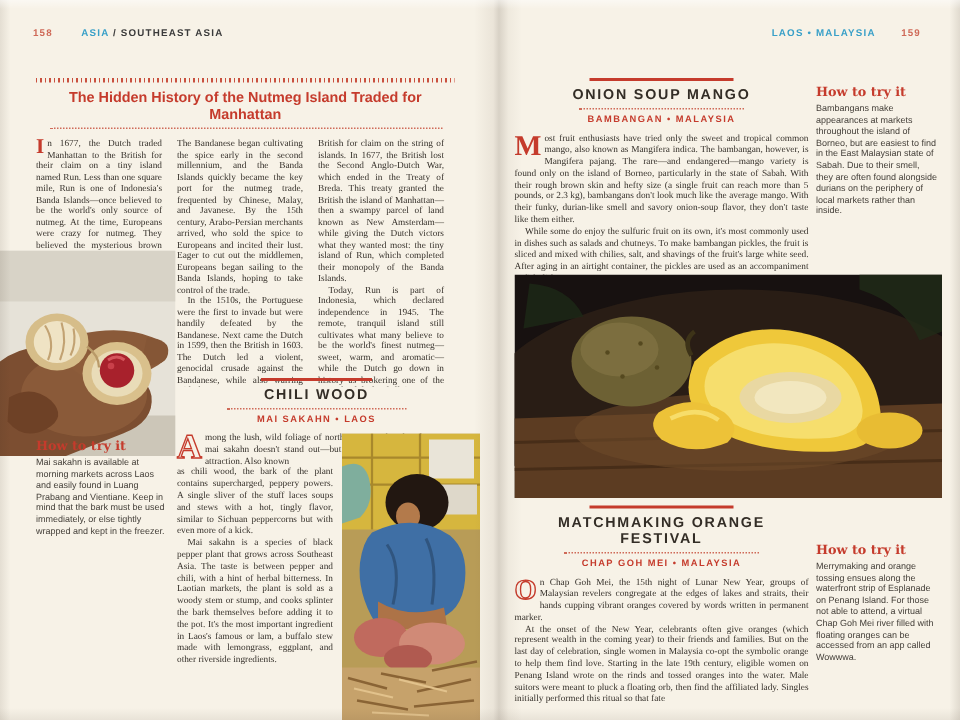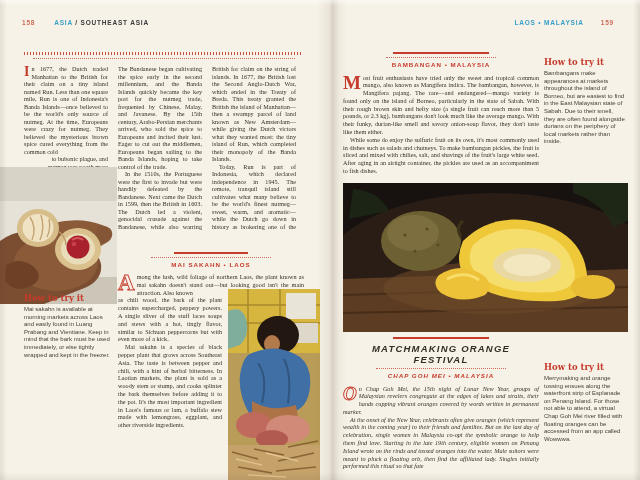--- a/index.html
+++ b/index.html
@@ -48,21 +48,21 @@
   .tail{padding-left:24px;text-align:right;}
 
   
   #chili-sec{left:118px;top:252px;width:186px;}
   #chili-body{margin-top:5px;}
   #chili-narrow{width:104px;}
 
   
   #mango-sec{left:343px;top:52px;width:196px;}
   #mango-body{margin-top:6px;}
-  #orange-sec{left:343px;top:337px;width:196px;font-style:italic;}
+  #orange-sec{left:343px;top:337px;width:196px;}
   #orange-body{margin-top:6px;}
   .sidebar{width:82px;}
 
   
   .photo{display:block;}
 
   
   #spine{left:316px;top:0;width:32px;height:480px;pointer-events:none;
     background:linear-gradient(to right,rgba(90,70,50,0) 0%,rgba(90,70,50,0.08) 40%,
       rgba(55,40,25,0.16) 52%,rgba(90,70,50,0.05) 72%,rgba(90,70,50,0) 100%);}
@@ -77,20 +77,21 @@
 <div id="spread">
 
   <div class="abs pghead" style="left:22px;top:19px;">
     <span class="pagenum">158</span>
     <span style="display:inline-block;width:14px;"></span>
     <span class="region-blue">ASIA</span><span class="region-dark"> / </span><span class="region-dark">SOUTHEAST ASIA</span>
   </div>
 
   <div class="abs" id="nutmeg-box">
     <div class="dash-band"></div>
+    <div id="nutmeg-title">The Hidden History of the Nutmeg Island Traded for Manhattan</div>
     <div class="rule-dotted" style="width:262px;"></div>
     <div id="nutmeg-cols">
       <div class="col serifbody">
         <span class="dropcap dc-i">I</span><span>n 1677, the Dutch traded Manhattan to the British for their claim on a tiny island named Run. Less than one square mile, Run is one of Indonesia's Banda Islands—once believed to be the world's only source of nutmeg. At the time, Europeans were crazy for nutmeg. They believed the mysterious brown spice cured everything from the common cold</span>
         <div class="tail">to bubonic plague, and nutmeg was worth more than its weight in gold.</div>
       </div>
       <div class="col serifbody">
         <div>The Bandanese began cultivating the spice early in the second millennium, and the Banda Islands quickly became the key port for the nutmeg trade, frequented by Chinese, Malay, and Javanese. By the 15th century, Arabo-Persian merchants arrived, who sold the spice to Europeans and incited their lust. Eager to cut out the middlemen, Europeans began sailing to the Banda Islands, hoping to take control of the trade.</div>
         <div class="indent">In the 1510s, the Portuguese were the first to invade but were handily defeated by the Bandanese. Next came the Dutch in 1599, then the British in 1603. The Dutch led a violent, genocidal crusade against the Bandanese, while also warring with the</div>
       </div>
@@ -123,20 +124,21 @@
     </svg>
   </div>
 
   <div class="abs sidebar" style="left:24px;top:293px;width:86px;">
     <div class="howto-head">How to try it</div>
     <div class="sansbody">Mai sakahn is available at morning markets across Laos and easily found in Luang Prabang and Vientiane. Keep in mind that the bark must be used immediately, or else tightly wrapped and kept in the freezer.</div>
   </div>
 
   <div class="abs" id="chili-sec">
     <div class="rule-solid" style="width:74px;"></div>
+    <div class="sectitle" style="margin-top:4px;">CHILI WOOD</div>
     <div class="rule-dotted" style="width:120px;"></div>
     <div class="subtitle" style="margin-top:3px;">MAI SAKAHN • LAOS</div>
     <div id="chili-body">
       <div class="serifbody" style="font-size:6.2px;line-height:7.8px;">
         <span class="dropcap dc-a hollow">A</span><span>mong the lush, wild foliage of northern Laos, the plant known as mai sakahn doesn't stand out—but looking good isn't the main attraction. Also known</span>
       </div>
       <div id="chili-narrow" class="serifbody" style="font-size:6.2px;line-height:7.8px;">
         <div>as chili wood, the bark of the plant contains supercharged, peppery powers. A single sliver of the stuff laces soups and stews with a hot, tingly flavor, similar to Sichuan peppercorns but with even more of a kick.</div>
         <div class="indent">Mai sakahn is a species of black pepper plant that grows across Southeast Asia. The taste is between pepper and chili, with a hint of herbal bitterness. In Laotian markets, the plant is sold as a woody stem or stump, and cooks splinter the bark themselves before adding it to the pot. It's the most important ingredient in Laos's famous or lam, a buffalo stew made with lemongrass, eggplant, and other riverside ingredients.</div>
       </div>
@@ -183,20 +185,21 @@
   </div>
 
   <div class="abs pghead" style="right:26px;top:19px;text-align:right;">
     <span class="region-blue">LAOS • MALAYSIA</span>
     <span style="display:inline-block;width:12px;"></span>
     <span class="pagenum">159</span>
   </div>
 
   <div class="abs" id="mango-sec">
     <div class="rule-solid" style="width:96px;height:1.5px;"></div>
+    <div class="sectitle" style="margin-top:4px;">ONION SOUP MANGO</div>
     <div class="rule-dotted" style="width:110px;"></div>
     <div class="subtitle" style="margin-top:3px;">BAMBANGAN • MALAYSIA</div>
     <div id="mango-body" class="serifbody" style="font-size:6.2px;line-height:7.8px;">
       <span class="dropcap dc-m">M</span><span>ost fruit enthusiasts have tried only the sweet and tropical common mango, also known as Mangifera indica. The bambangan, however, is Mangifera pajang. The rare—and endangered—mango variety is found only on the island of Borneo, particularly in the state of Sabah. With their rough brown skin and hefty size (a single fruit can reach more than 5 pounds, or 2.3 kg), bambangans don't look much like the average mango. With their funky, durian-like smell and savory onion-soup flavor, they don't taste like them either.</span>
       <div class="indent">While some do enjoy the sulfuric fruit on its own, it's most commonly used in dishes such as salads and chutneys. To make bambangan pickles, the fruit is sliced and mixed with chilies, salt, and shavings of the fruit's large white seed. After aging in an airtight container, the pickles are used as an accompaniment to fish dishes.</div>
     </div>
   </div>
 
   <div class="abs sidebar" style="left:544px;top:57px;">
     <div class="howto-head">How to try it</div>

